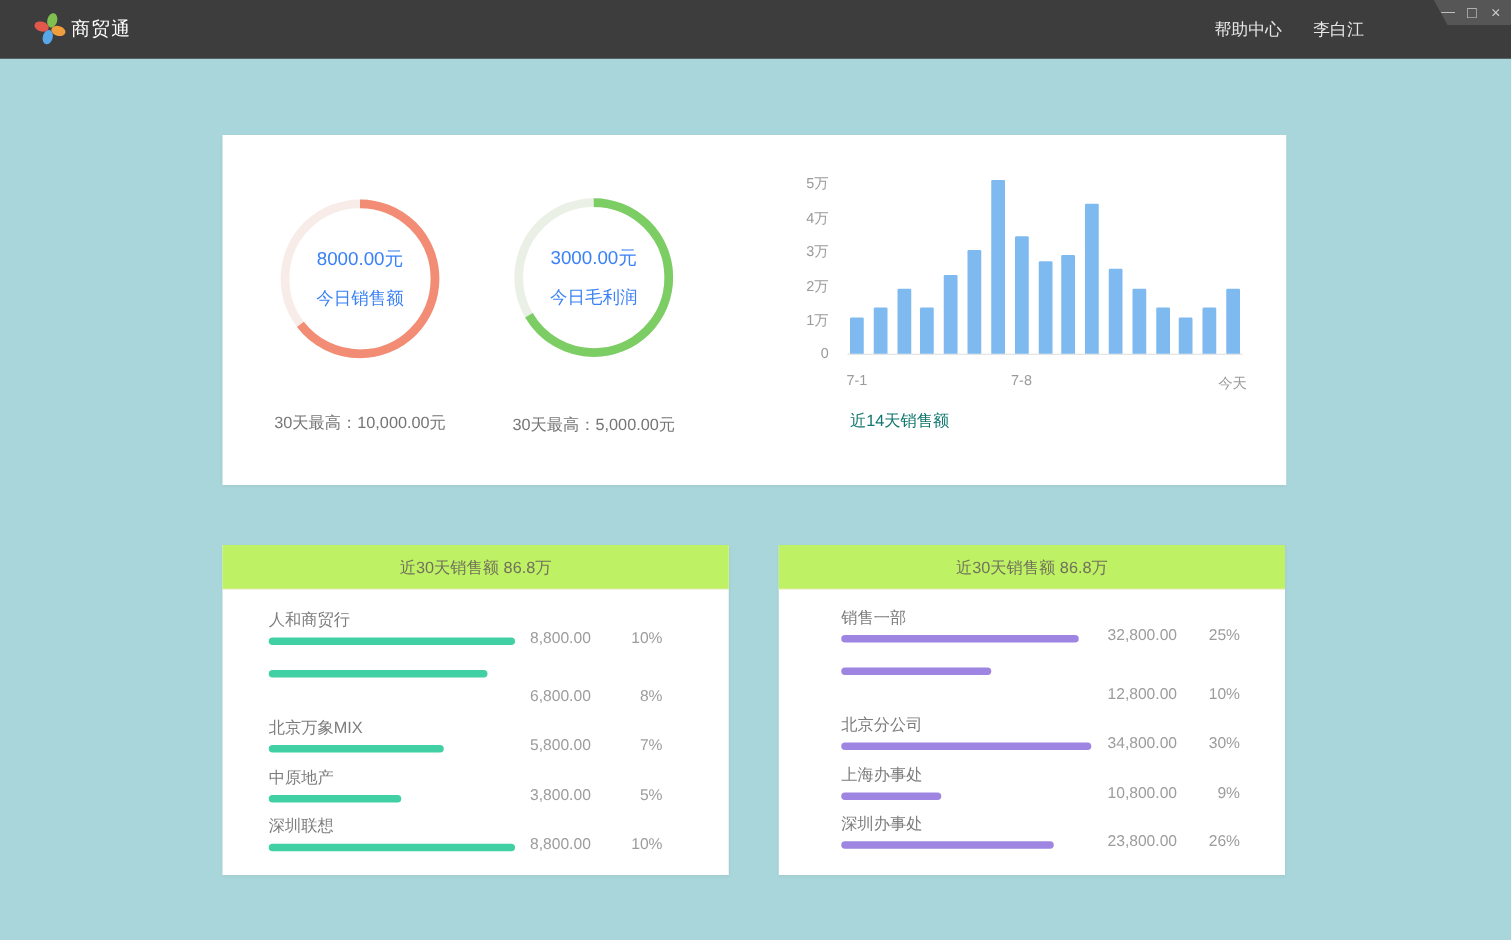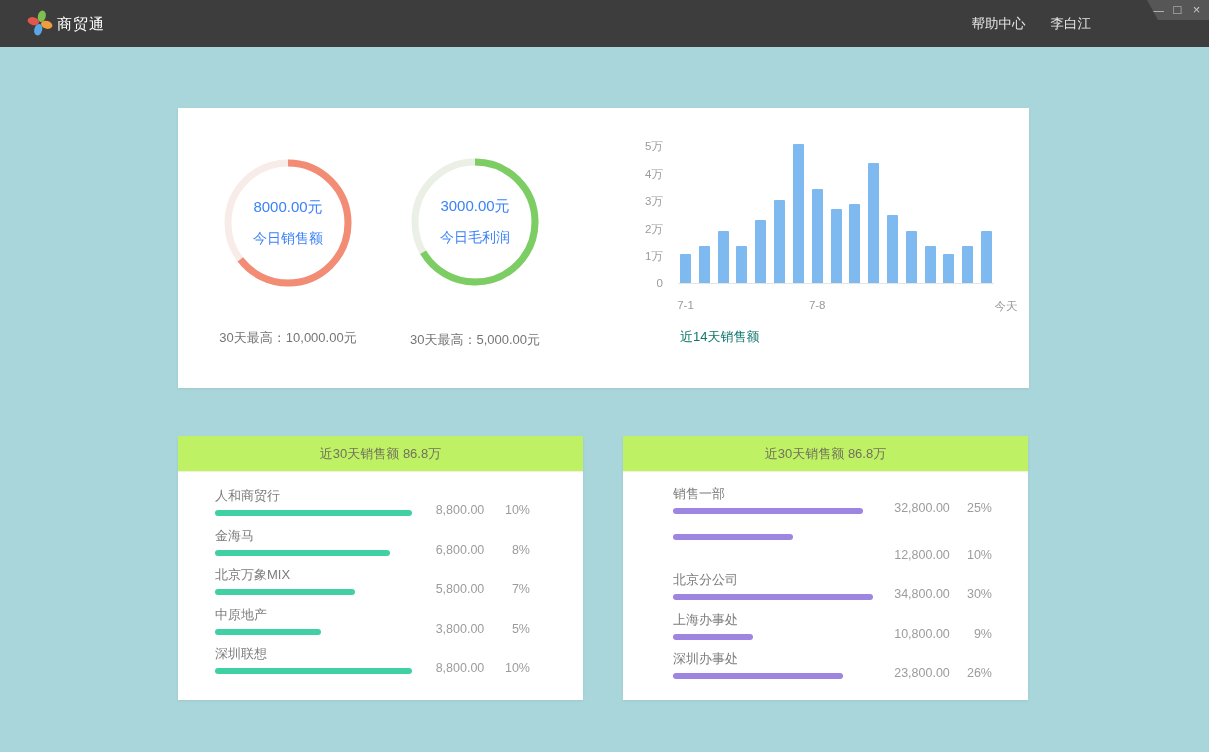--- a/index.html
+++ b/index.html
@@ -59,21 +59,21 @@
   .panel[data-idx="1"] { left: 623px; }
   .panel-header { height: 36px; background: #bef264; border-bottom: 1px solid #f2efda;
                   display: flex; align-items: center; justify-content: center;
                   font-size: 13px; color: #72725c; }
   .panel[data-idx="0"] .panel-body { padding: 17px 53px 0 37px; }
   .panel[data-idx="1"] .panel-body { padding: 15px 36px 0 50px; }
   .rank-row { position: relative; height: 39.6px; }
   .row-label { font-size: 13px; color: #7c7c7c; line-height: 14px; }
   .row-bar { height: 6px; border-radius: 3px; margin-top: 7px; }
   .row-value { position: absolute; right: 0; top: 14px; display: flex; font-size: 12.5px; color: #9c9c9c; }
-  .row-amount { min-width: 72px; text-align: center; }
+  .row-amount { min-width: 72px; text-align: left; }
   .row-pct { min-width: 34px; text-align: right; }
 </style>
 </head>
 <body>
 
 <div class="topbar">
   <svg class="logo" id="logo-svg" viewBox="0 0 32 32">
       <ellipse cx="16" cy="8.6" rx="4.2" ry="6.2" fill="#7ebf4f" transform="rotate(15 16 16)"></ellipse>
       <ellipse cx="16" cy="8.6" rx="4.2" ry="6.2" fill="#f09d3e" transform="rotate(105 16 16)"></ellipse>
       <ellipse cx="16" cy="8.6" rx="4.2" ry="6.2" fill="#58a7e8" transform="rotate(195 16 16)"></ellipse>
@@ -139,40 +139,39 @@
       <div class="bar" style="height: 67.6px; background: rgb(126, 186, 239);"></div>
       <div class="bar" style="height: 52.4px; background: rgb(126, 186, 239);"></div>
       <div class="bar" style="height: 37.3px; background: rgb(126, 186, 239);"></div>
       <div class="bar" style="height: 29px; background: rgb(126, 186, 239);"></div>
       <div class="bar" style="height: 37.3px; background: rgb(126, 186, 239);"></div>
       <div class="bar" style="height: 52.4px; background: rgb(126, 186, 239);"></div>
     </div>
   <div id="x-ticks">
       <div class="x-tick" style="left: 477.5px;">7-1</div>
       <div class="x-tick" style="left: 609.188px;">7-8</div>
-      <div class="x-tick" style="left: 798px;">今天</div>
+      <div class="x-tick" style="left: 778px;">今天</div>
     </div>
   <div class="chart-caption">近14天销售额</div>
 </div>
 
 <div id="panels-slot">
   <div class="panel" data-idx="0">
     <div class="panel-header">近30天销售额 86.8万</div>
     <div class="panel-body">
   <div class="rank-row">
     <div class="row-label">人和商贸行</div>
     <div class="row-bar" style="width: 197px; background: rgb(65, 208, 164);"></div>
     <div class="row-value">
       <span class="row-amount">8,800.00</span>
       <span class="row-pct">10%</span>
     </div>
   </div>
 
   <div class="rank-row">
-    <div class="row-label">金海马</div>
     <div class="row-bar" style="width: 175px; background: rgb(65, 208, 164);"></div>
     <div class="row-value">
       <span class="row-amount">6,800.00</span>
       <span class="row-pct">8%</span>
     </div>
   </div>
 
   <div class="rank-row">
     <div class="row-label">北京万象MIX</div>
     <div class="row-bar" style="width: 140px; background: rgb(65, 208, 164);"></div>

